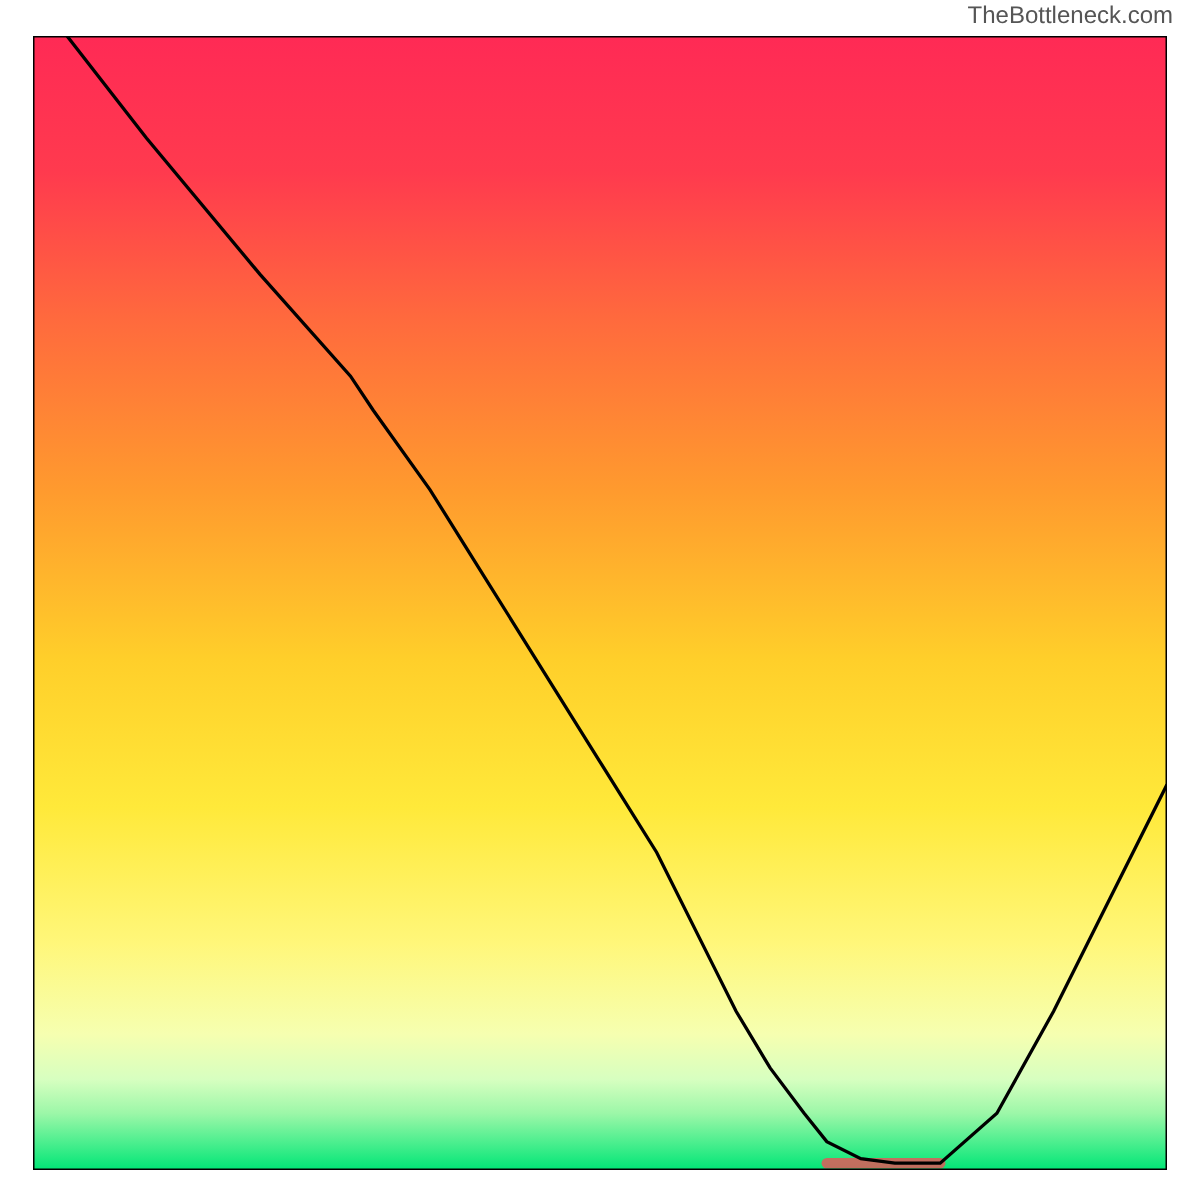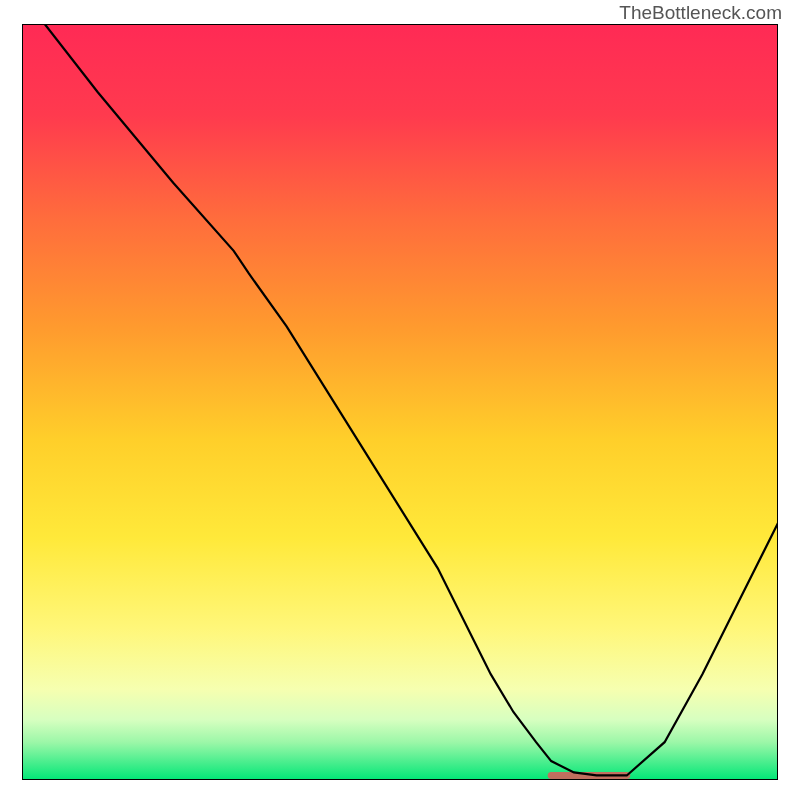--- a/index.html
+++ b/index.html
@@ -13,21 +13,21 @@
   }
   .wrap {
     position: relative;
     width: 800px;
     height: 800px;
   }
   .attrib {
     position: absolute;
     top: 2px;
     right: 18px;
-    font-size: 19px;
+    font-size: 16px;
     color: #555555;
     font-weight: 500;
   }
   .plot {
     position: absolute;
     left: 22px;
     top: 24px;
     width: 756px;
     height: 756px;
   }

